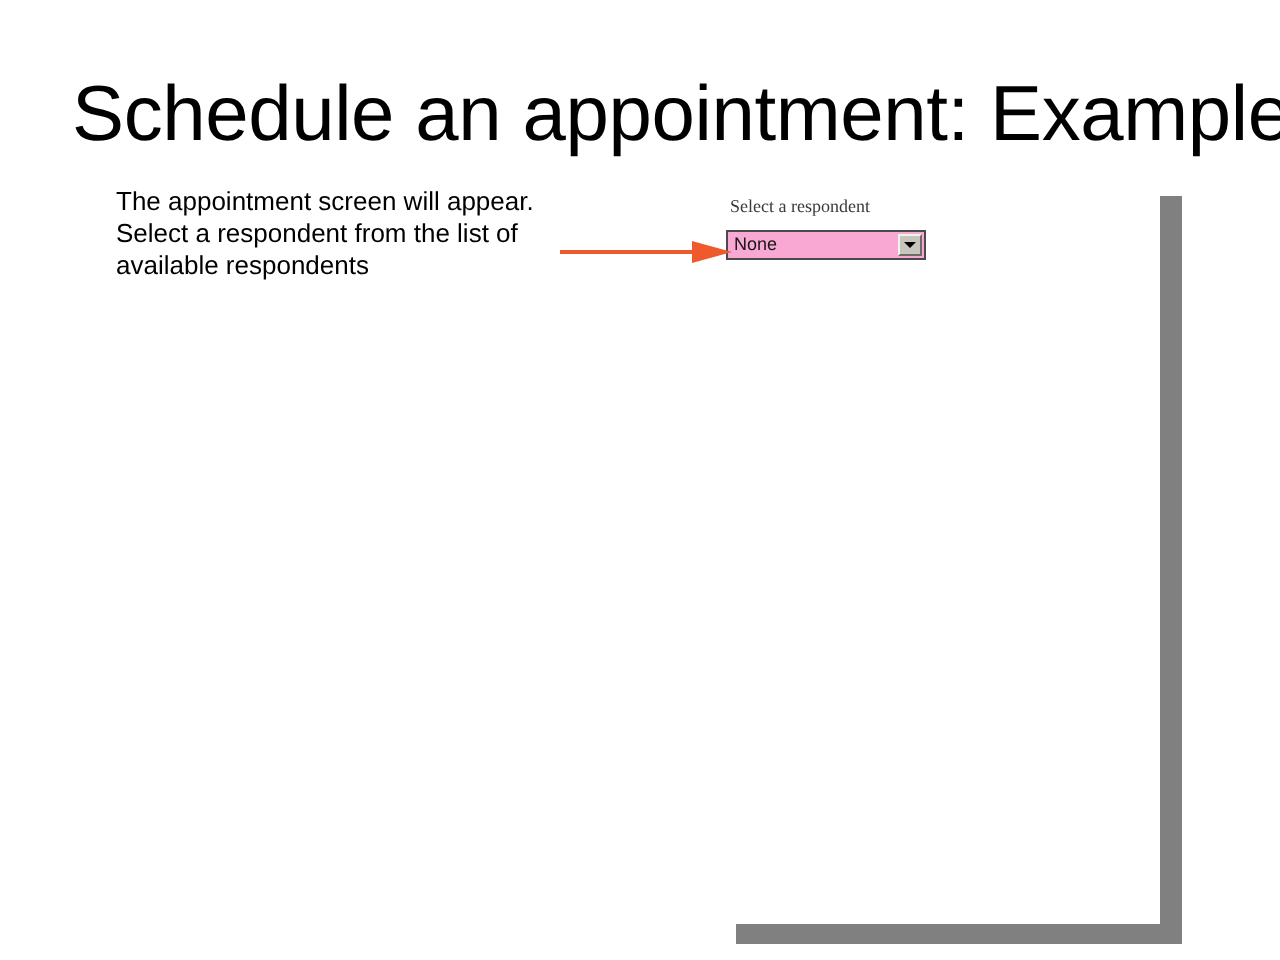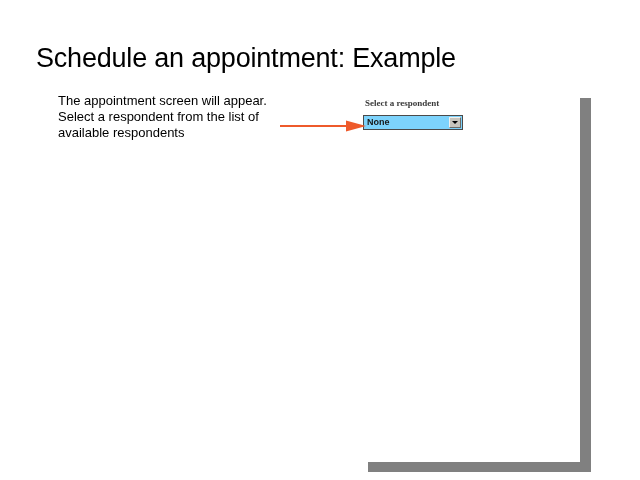--- a/index.html
+++ b/index.html
@@ -20,21 +20,21 @@
     background: #ffffff;
   }
 
   
   .slide-title {
     position: absolute;
     left: 36px;
     top: 38px;
     width: 580px;
     font-family: "Liberation Sans", sans-serif;
-    font-size: 27px;
+    font-size: 39px;
     font-weight: 400;
     line-height: 40px;
     color: #000000;
     letter-spacing: -0.2px;
     white-space: nowrap;
   }
 
   
   .body-text {
     position: absolute;
@@ -48,36 +48,35 @@
     color: #000000;
     margin-left: 32px;
   }
 
   
   .form-fragment {
     position: absolute;
     left: 363px;
     top: 98px;
     width: 110px;
-    font-weight: bold;
   }
   .field-label {
     font-family: "Liberation Serif", serif;
     font-size: 9px;
     line-height: 11px;
     color: #3a3a3a;
     padding-left: 2px;
     margin-bottom: 6px;
     white-space: nowrap;
   }
   .select-box {
     position: relative;
     width: 100px;
     height: 15px;
-    background: #7dd3fc;
+    background: #f9a8d4;
     border: 1px solid #4a4a4a;
     box-sizing: border-box;
     display: flex;
     align-items: center;
   }
   .select-value {
     font-family: "Liberation Sans", sans-serif;
     font-size: 9px;
     line-height: 11px;
     color: #161616;

